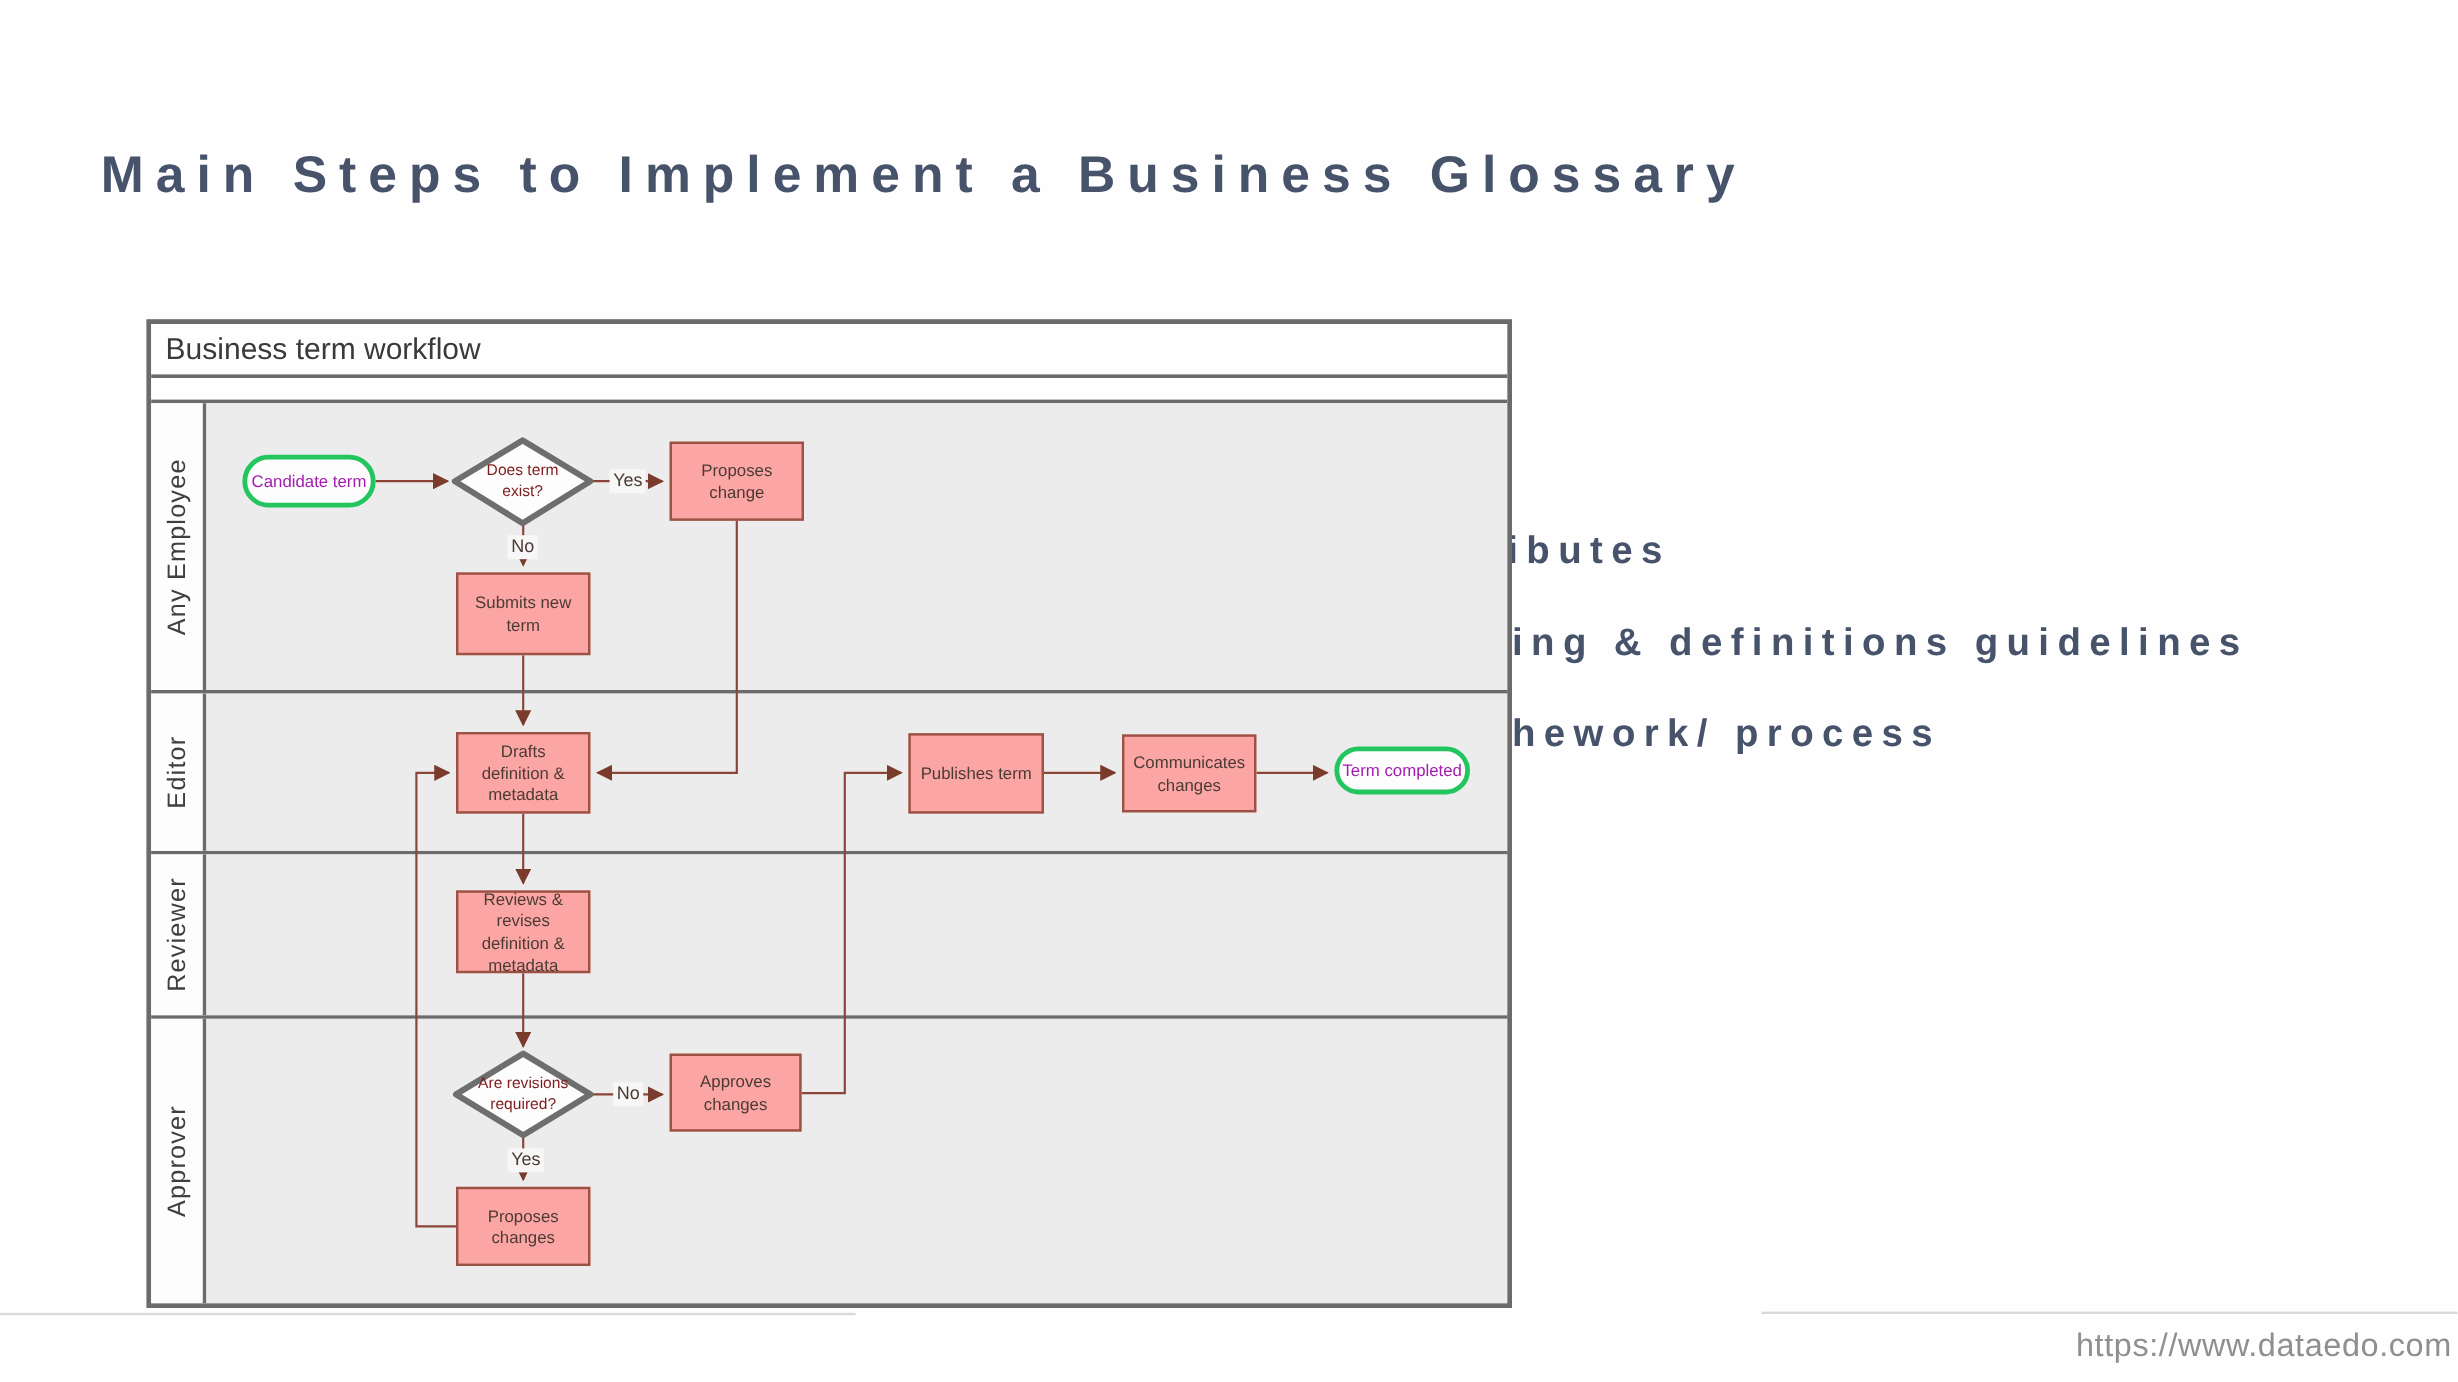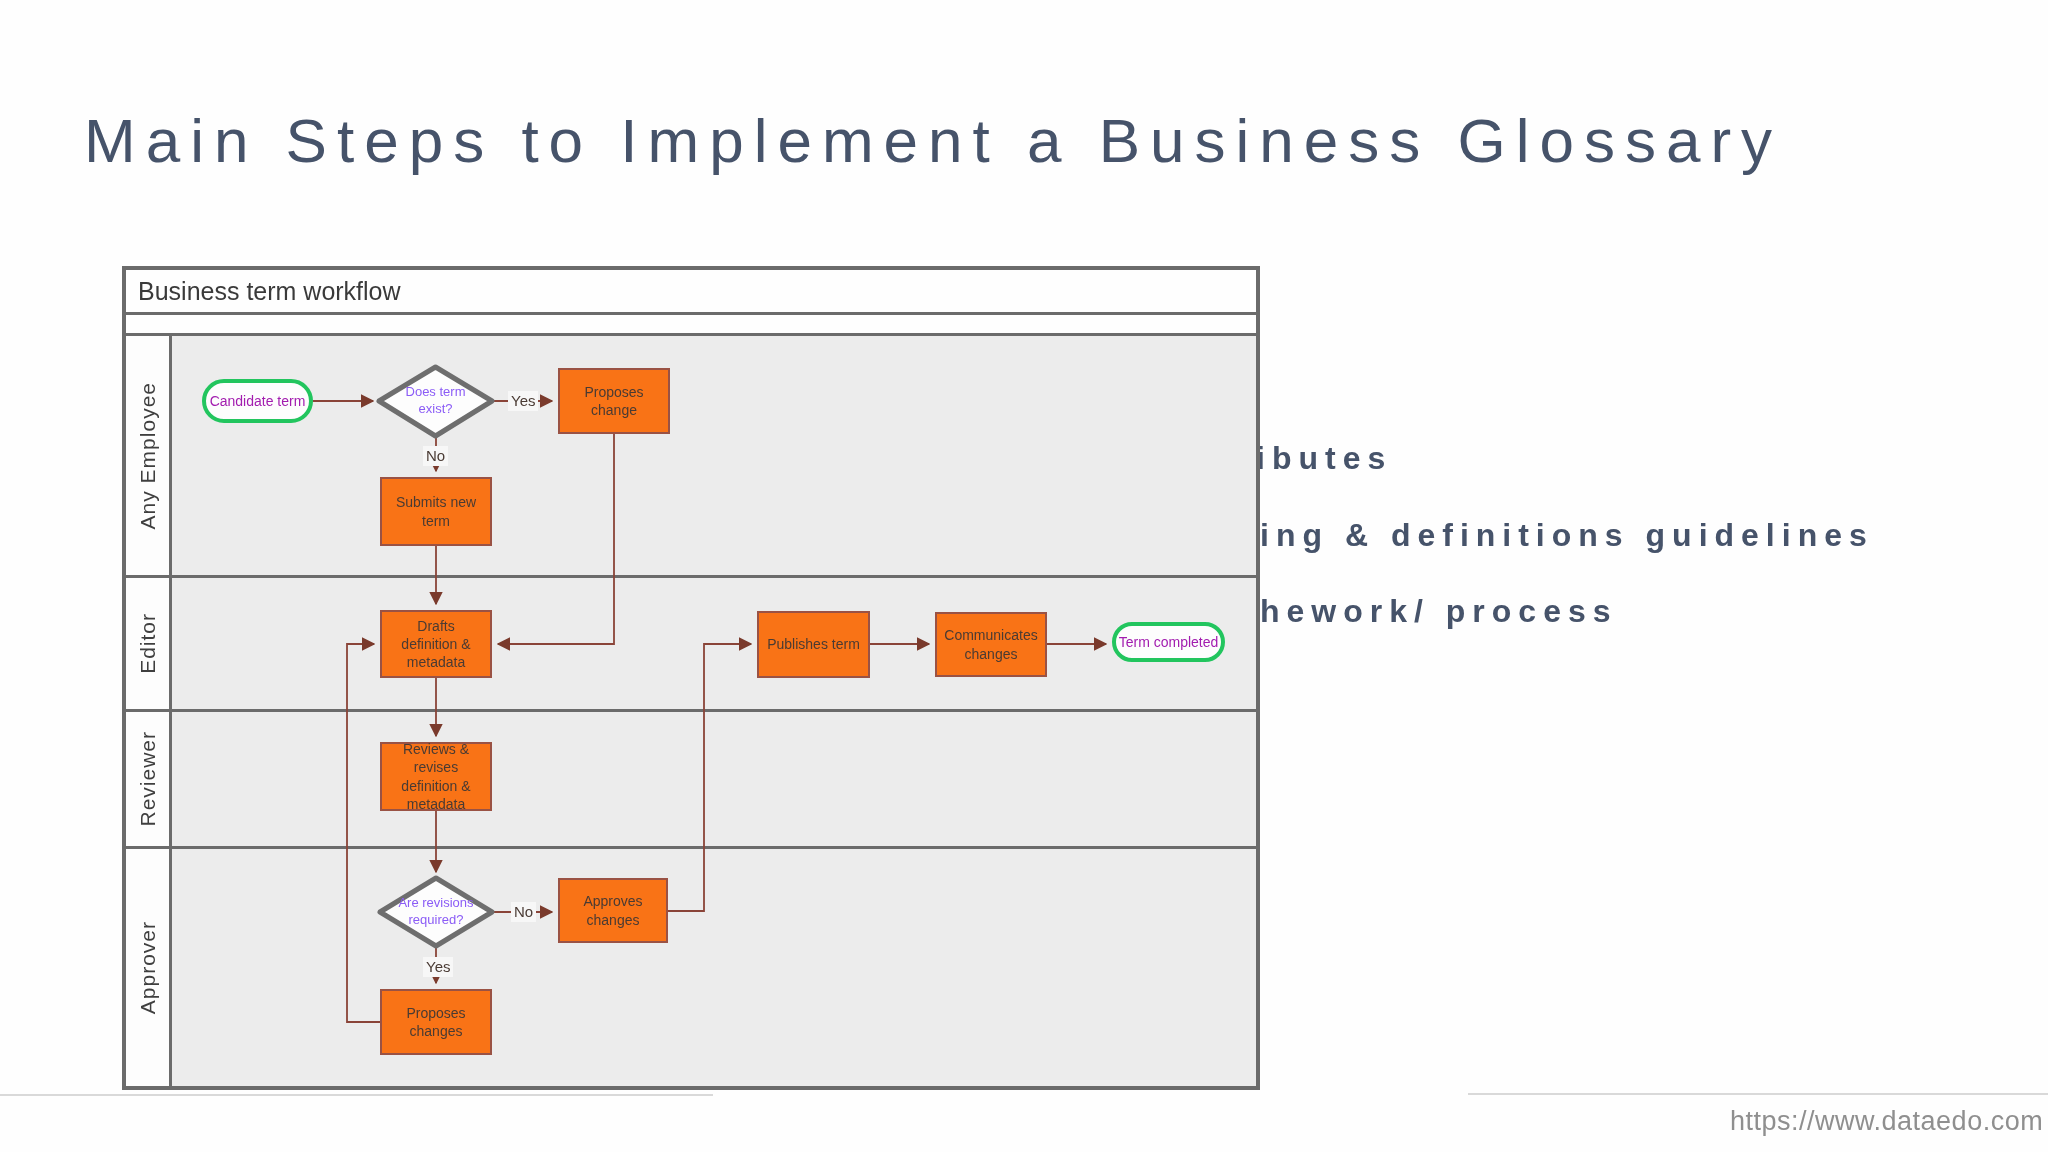--- a/index.html
+++ b/index.html
@@ -2,22 +2,22 @@
 <html><head>
 <meta charset="utf-8">
 <style>
   * { margin:0; padding:0; box-sizing:border-box; }
   html,body { width:2048px; height:1152px; background:#ffffff; overflow:hidden;
               font-family:"Liberation Sans", sans-serif; }
   .stage { position:relative; width:2048px; height:1152px; background:#fefefe; }
 
   
   .slide-title{
-    position:absolute; left:84px; top:105px; width:1920px;
-    font-size:62px; font-weight:400; letter-spacing:10px;
+    position:absolute; left:84px; top:122px; width:1920px;
+    font-size:43px; font-weight:700; letter-spacing:10px;
     color:#46536a; white-space:nowrap;
   }
 
   
   .bullets{ position:absolute; left:1256px; top:432px; z-index:1; color:#46536a; }
   .bullet-line{ position:absolute; white-space:nowrap;
     font-size:32px; font-weight:600; letter-spacing:7px; }
   .bl-1{ left:0px;  top:8px; }
   .bl-2{ left:4px;  top:85px; }
   .bl-3{ left:4px;  top:161px; }
@@ -51,23 +51,23 @@
   .lane-2{ top:308px; height:134px; }
   .lane-3{ top:442px; height:137px; }
   .lane-4{ top:579px; height:237px; }
 
   
   .wires{ position:absolute; left:0; top:0; width:1130px; height:816px; pointer-events:none; }
 
   
   .node{ position:absolute; display:flex; align-items:center; justify-content:center;
          text-align:center; font-size:14px; line-height:1.3; color:#4a3b33; z-index:3; }
-  .proc{ background:#f97316; border:2px solid #9a5244; padding:2px 6px; }
+  .proc{ background:#fca5a5; border:2px solid #9a5244; padding:2px 6px; }
   .stadium{ background:#fdfdfd; border:4px solid #22c55e; border-radius:24px; color:#a21caf; }
-  .dtext{ background:transparent; color:#8b5cf6; padding:0 10px; }
+  .dtext{ background:transparent; color:#7f1d1d; padding:0 10px; }
 
   .n-candidate { left:76px;  top:109px; width:111px; height:44px; }
   .n-d1text    { left:253px; top:96px;  width:113px; height:70px; font-size:13px;}
   .n-proposes1 { left:432px; top:98px;  width:112px; height:66px; }
   .n-submits   { left:254px; top:207px; width:112px; height:69px; }
   .n-drafts    { left:254px; top:340px; width:112px; height:68px; }
   .n-publishes { left:631px; top:341px; width:113px; height:67px; }
   .n-comms     { left:809px; top:342px; width:112px; height:65px; }
   .n-complete  { left:986px; top:352px; width:113px; height:40px; }
   .n-reviews   { left:254px; top:472px; width:112px; height:69px; }

